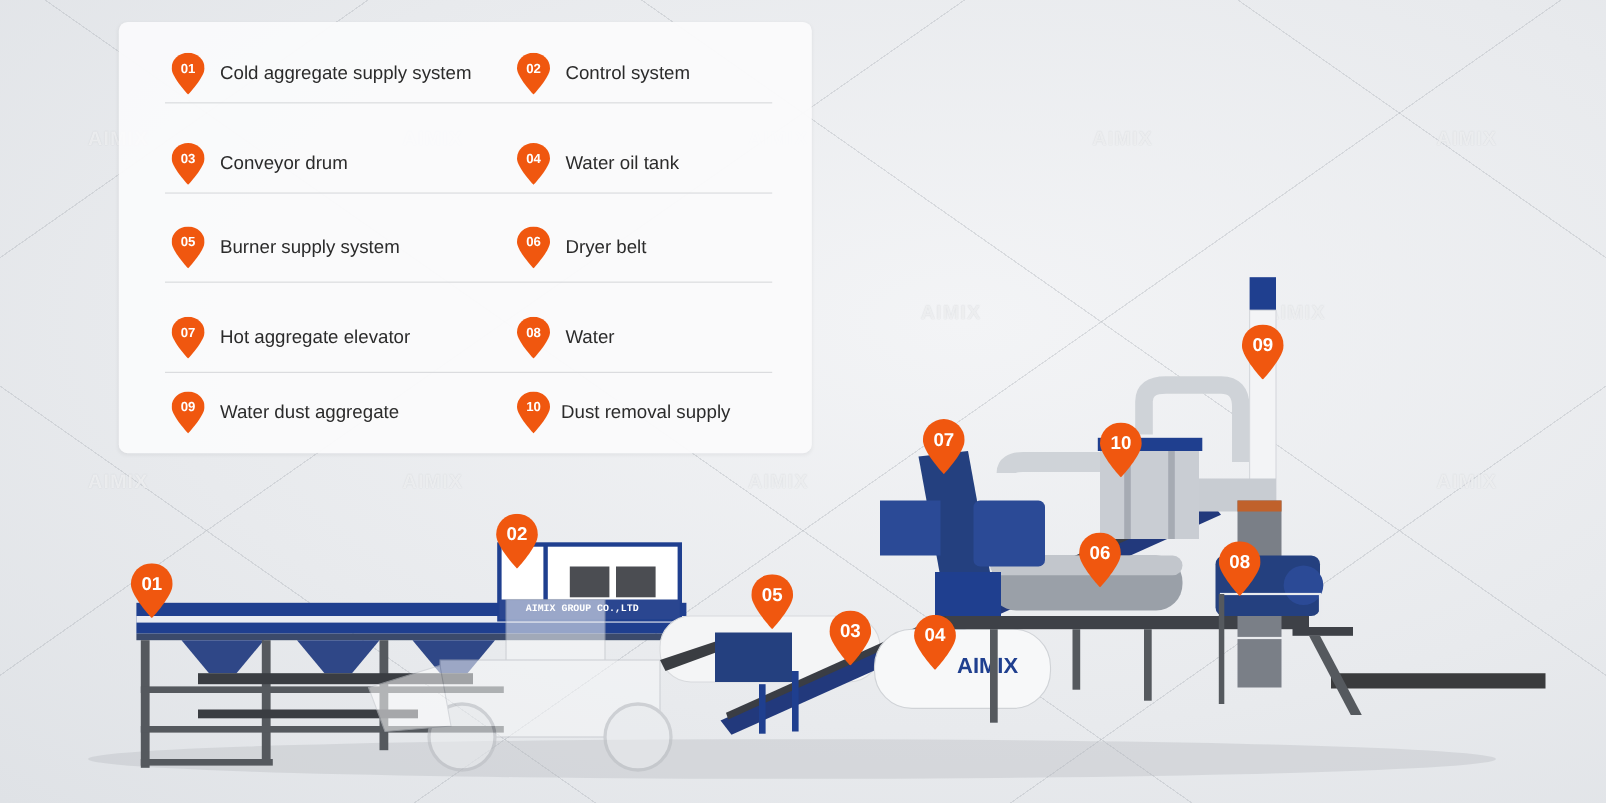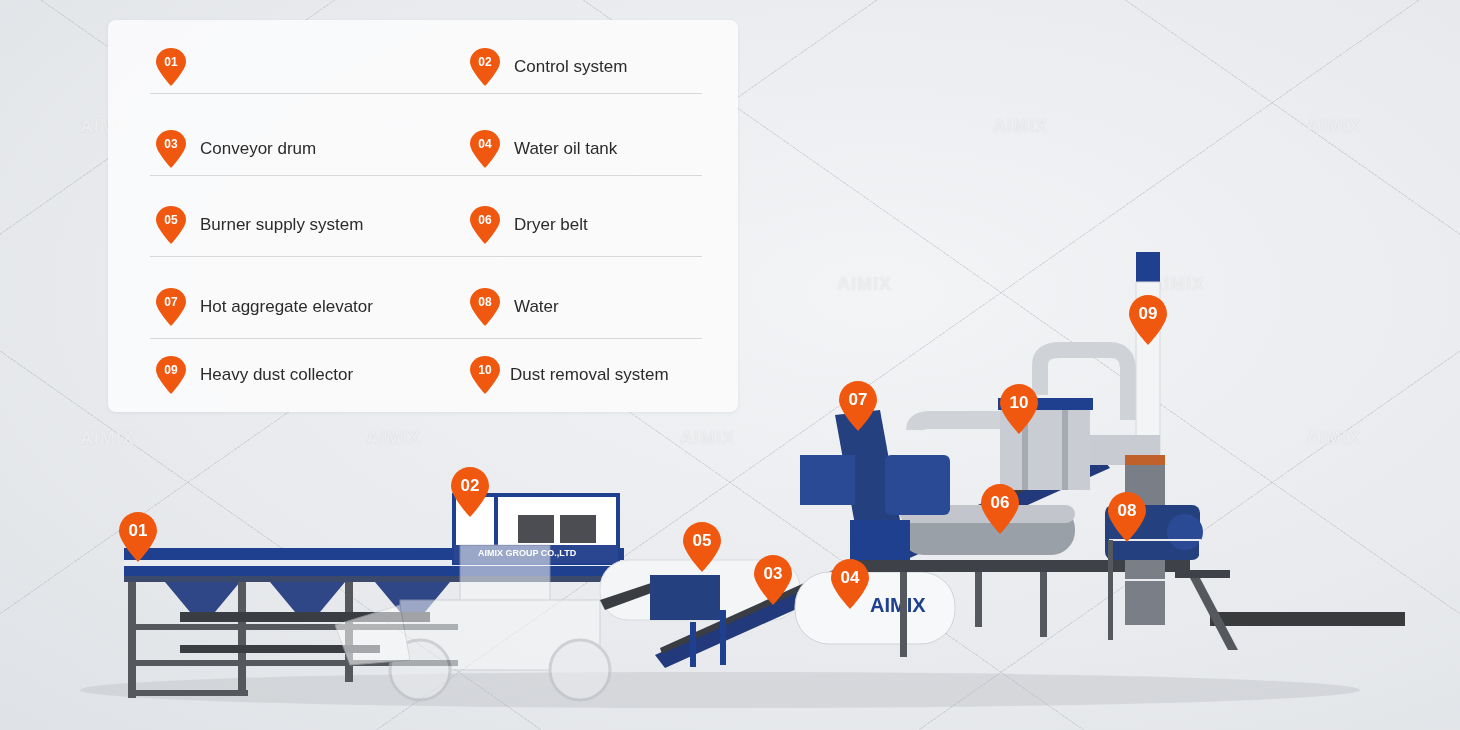--- a/index.html
+++ b/index.html
@@ -46,21 +46,21 @@
     position: relative; width: 30px; height: 38px; flex: none;
   }
   .pin svg { position: absolute; left: 0; top: 0; }
   .pin .num {
     position: absolute; left: 0; top: 7px; width: 30px; text-align: center;
     color: #fff; font-weight: 700; font-size: 12px;
   }
 
   
   .scene { position: absolute; inset: 0; }
-  .part { position: absolute; }
+  .part { position: absolute; font-family: Liberation Mono, monospace; }
 
   .big-pin { position: absolute; width: 38px; height: 50px; }
   .big-pin .num {
     position: absolute; left: 0; top: 9px; width: 38px; text-align: center;
     color: #fff; font-weight: 700; font-size: 17px;
   }
 </style>
 </head>
 <body>
 
@@ -216,20 +216,21 @@
 
 <div class="legend">
   <div class="legend-row" style="top:28px;height:46px">
     <div class="legend-item" style="left:6px;top:0">
       <div class="pin">
         <svg width="30" height="38" viewBox="0 0 30 38">
             <path d="M15 38 C15 38 0 22 0 14 A15 14 0 0 1 30 14 C30 22 15 38 15 38Z" fill="#f0570f"></path>
           </svg>
         <span class="num">01</span>
       </div>
+      <span class="label">Cold aggregate supply system</span>
     </div>
     <div class="legend-item" style="left:320px;top:0">
       <div class="pin">
         <svg width="30" height="38" viewBox="0 0 30 38">
             <path d="M15 38 C15 38 0 22 0 14 A15 14 0 0 1 30 14 C30 22 15 38 15 38Z" fill="#f0570f"></path>
           </svg>
         <span class="num">02</span>
       </div>
       <span class="label">Control system</span>
     </div>
@@ -299,25 +300,25 @@
   </div>
 
   <div class="legend-row last" style="top:336px;height:46px">
     <div class="legend-item" style="left:6px;top:0">
       <div class="pin">
         <svg width="30" height="38" viewBox="0 0 30 38">
             <path d="M15 38 C15 38 0 22 0 14 A15 14 0 0 1 30 14 C30 22 15 38 15 38Z" fill="#f0570f"></path>
           </svg>
         <span class="num">09</span>
       </div>
-      <span class="label">Heavy dust collector</span>
+      <span class="label">Water dust aggregate</span>
     </div>
     <div class="legend-item" style="left:320px;top:0;gap:10px">
       <div class="pin">
         <svg width="30" height="38" viewBox="0 0 30 38">
             <path d="M15 38 C15 38 0 22 0 14 A15 14 0 0 1 30 14 C30 22 15 38 15 38Z" fill="#f0570f"></path>
           </svg>
         <span class="num">10</span>
       </div>
-      <span class="label">Dust removal system</span>
+      <span class="label">Dust removal supply</span>
     </div>
   </div>
 </div>
 
 </body></html>

